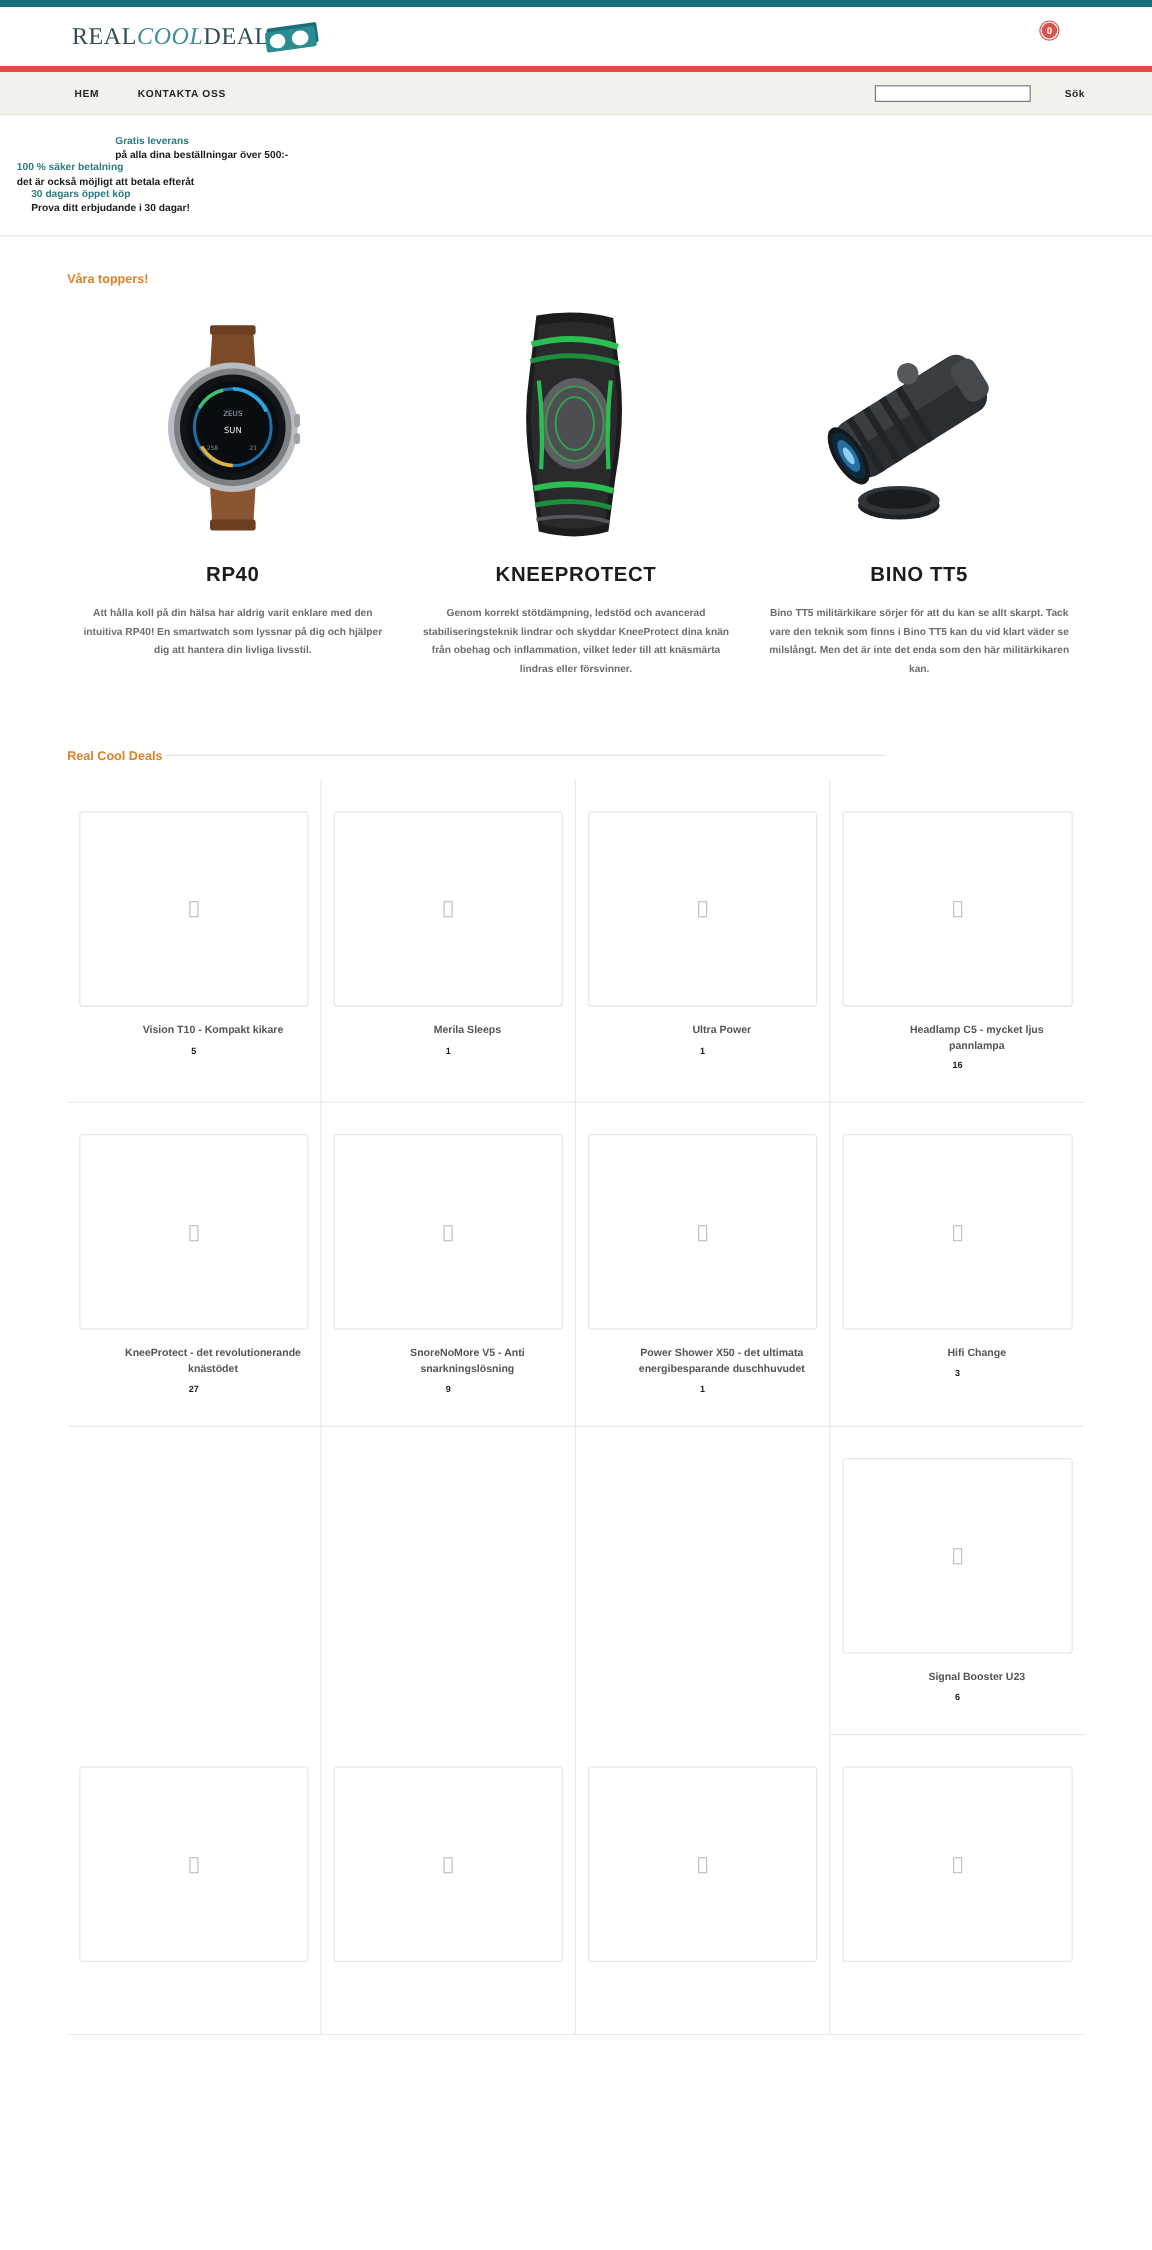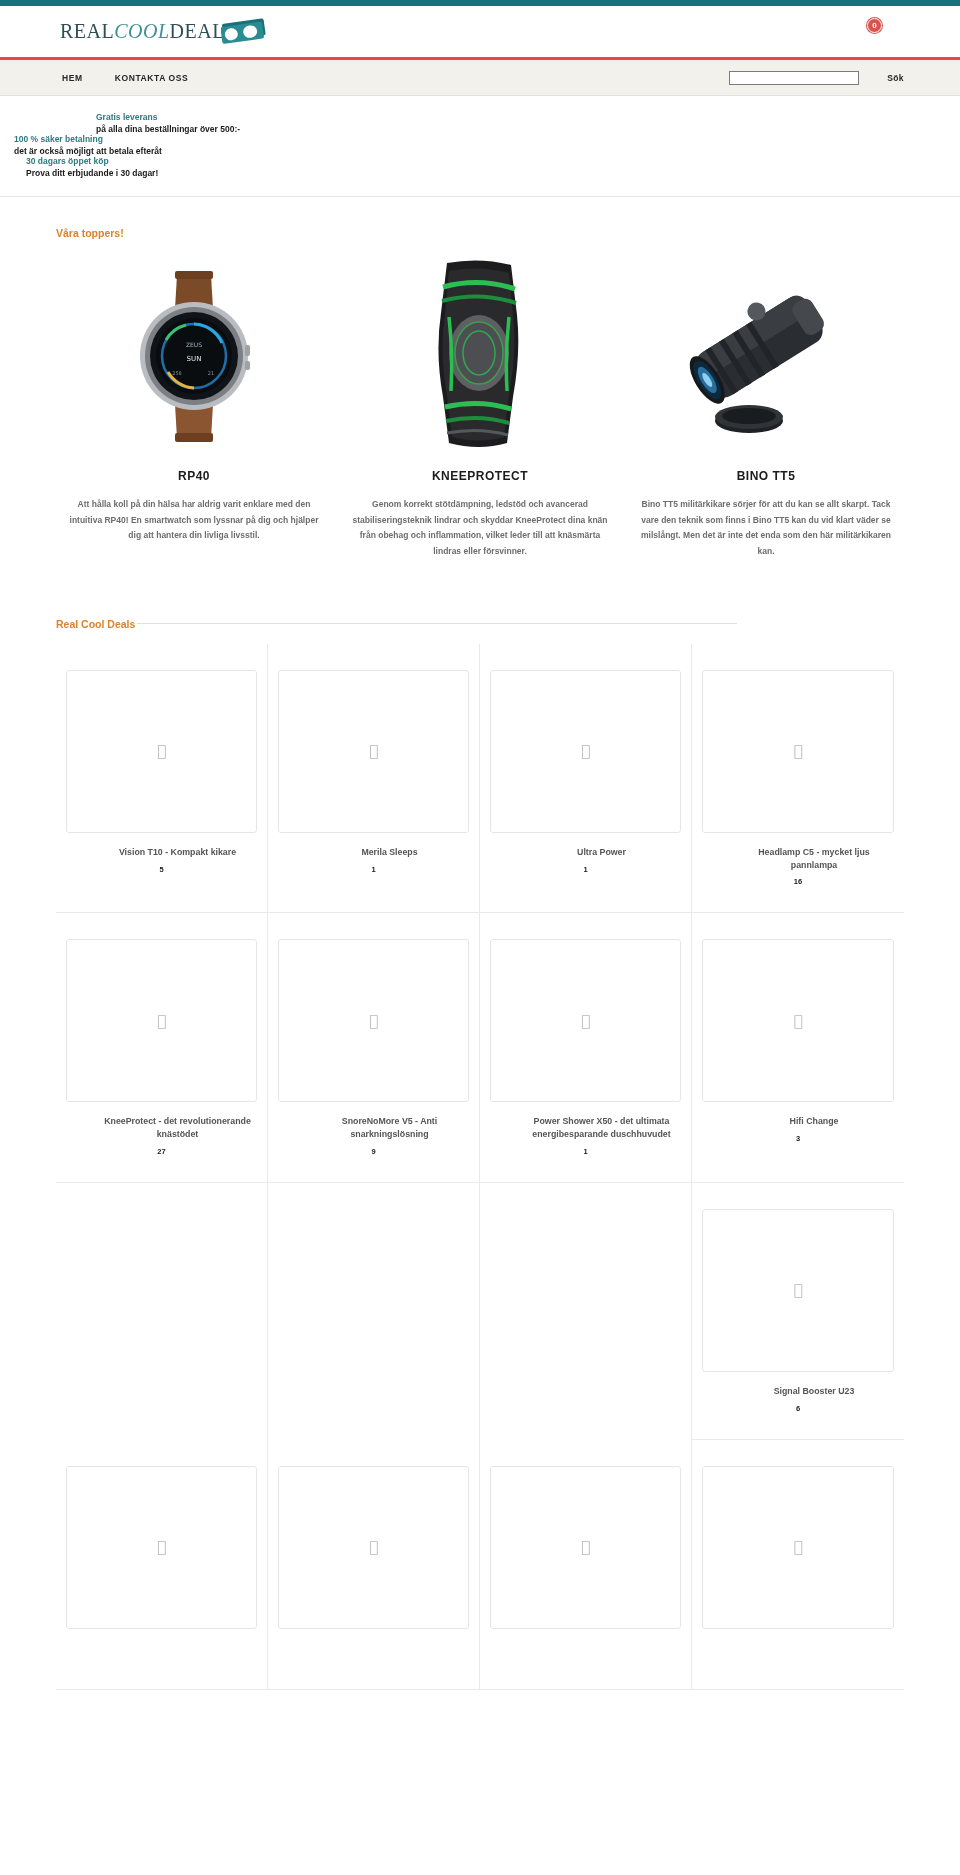--- a/index.html
+++ b/index.html
@@ -15,21 +15,21 @@
     height: 6px;
     background: #16727a;
     width: 100%;
   }
 
   
   .logo-row {
     height: 54px;
     position: relative;
     background: #ffffff;
-    border-bottom: 3px solid #ef4444;
+    border-bottom: 5px solid #ef4444;
   }
   .logo {
     position: absolute;
     left: 60px;
     top: 12px;
     display: flex;
     align-items: center;
   }
   .logo-text {
     font-family: "Liberation Serif", serif;
@@ -162,21 +162,21 @@
     text-align: center;
   }
   .topper-img {
     height: 200px;
     display: flex;
     align-items: center;
     justify-content: center;
     margin-bottom: 14px;
   }
   .topper-title {
-    font-size: 12px;
+    font-size: 17px;
     font-weight: bold;
     letter-spacing: 0.5px;
     color: #1c1c1c;
     margin-bottom: 14px;
   }
   .topper-desc {
     font-size: 8.5px;
     font-weight: bold;
     line-height: 1.85;
     color: #6d6d6d;

